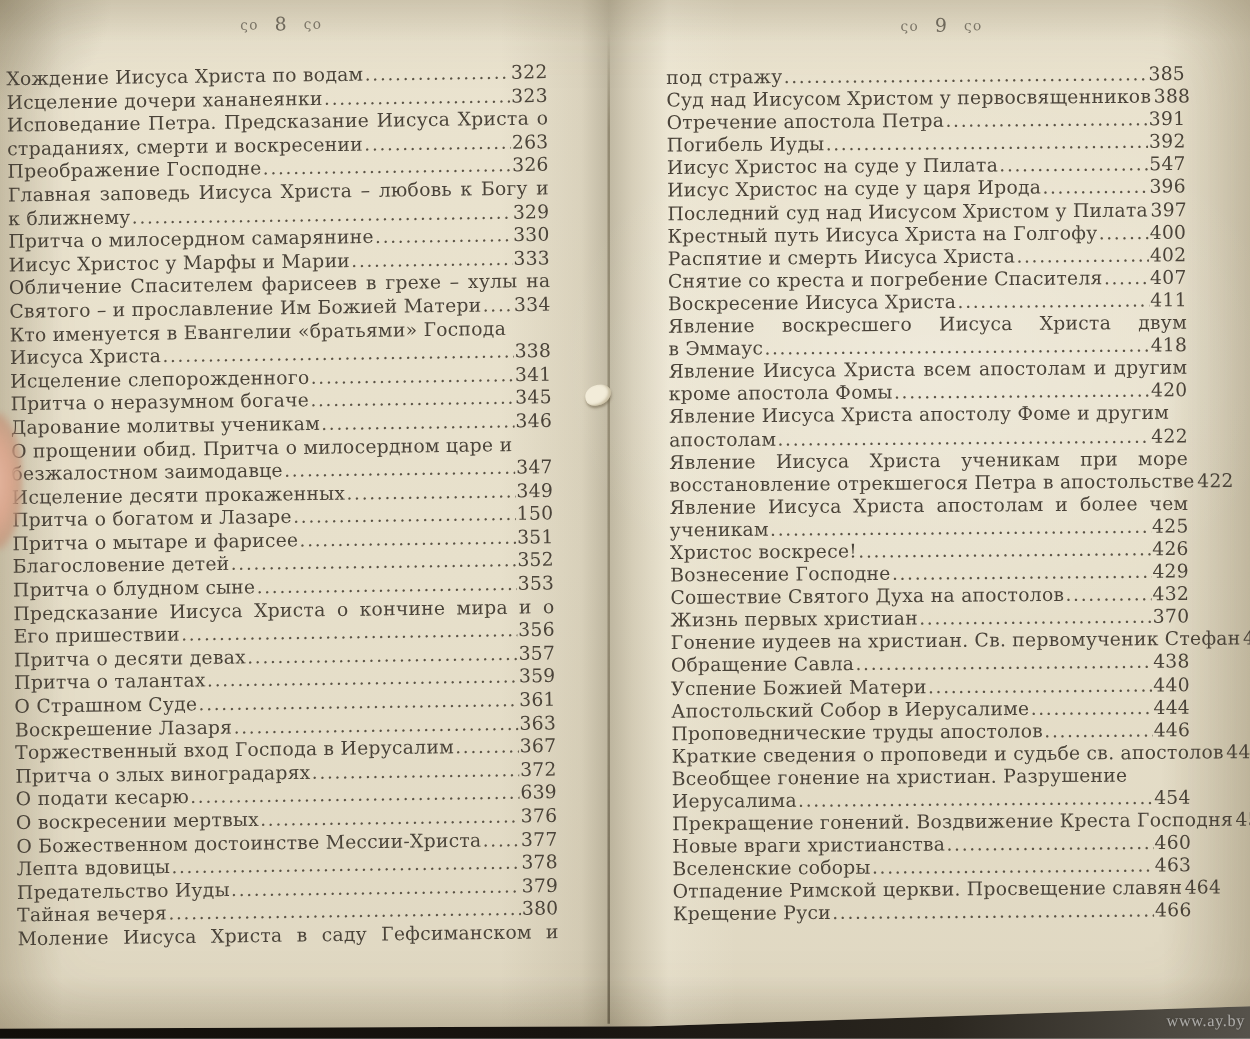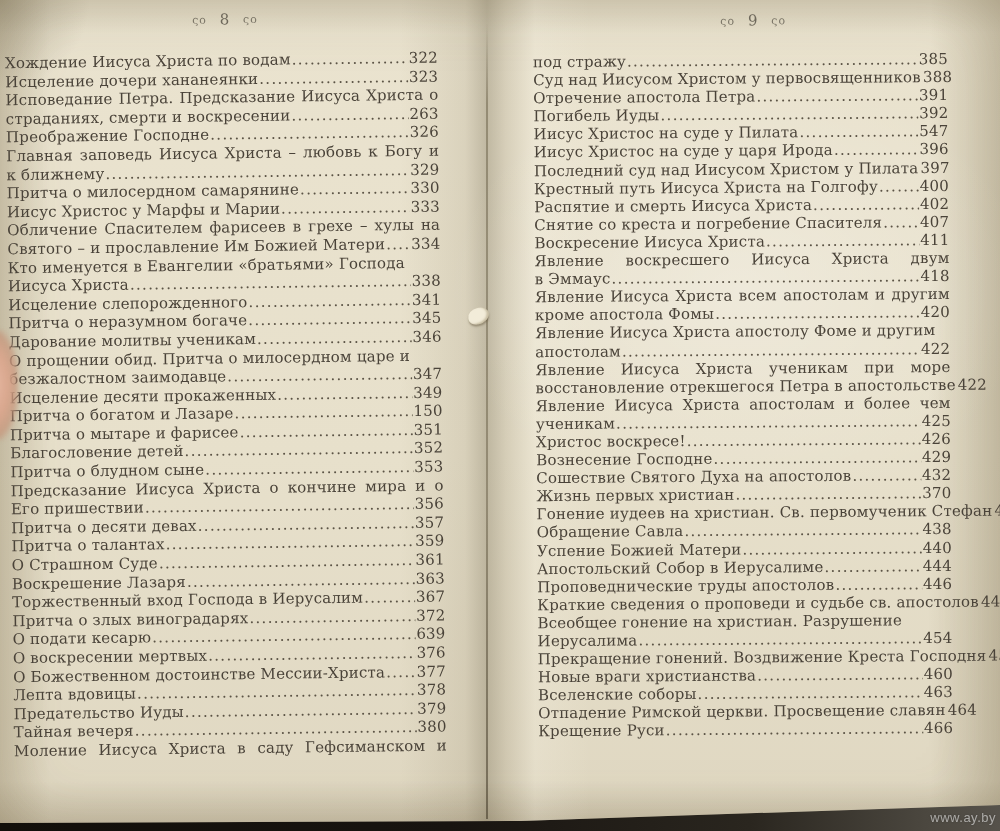--- a/index.html
+++ b/index.html
@@ -66,21 +66,21 @@
   .toc-line .leader{flex:1 1 auto;overflow:hidden;white-space:nowrap;margin:0 1px;color:#5b5345;}
   .toc-line .leader::after{
     content:"..........................................................................................................................................................";
     letter-spacing:1.3px;
   }
   .toc-line .p{white-space:nowrap;}
   .toc-line.just .t{flex:1 1 auto;white-space:normal;text-align:justify;text-align-last:justify;overflow:hidden;max-height:18.6px;}
 
   .watermark{
     position:absolute;right:4px;bottom:6px;
-    font-family:Liberation Sans, sans-serif;
+    font-family:Liberation Serif, serif;
     font-size:13px;color:rgba(255,255,255,.55);letter-spacing:.5px;
     text-shadow:0 0 2px rgba(0,0,0,.25);
   }
 </style>
 </head>
 <body>
 
 <div class="photo">
   <div class="book">
 

